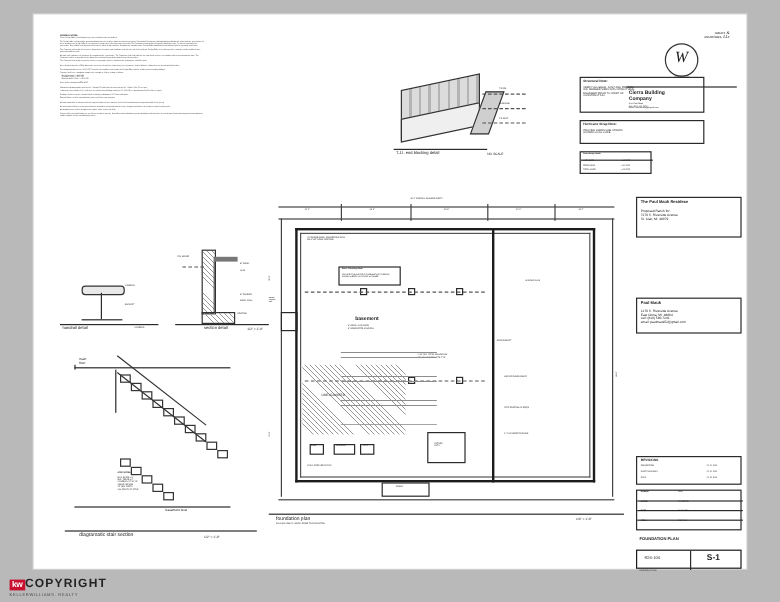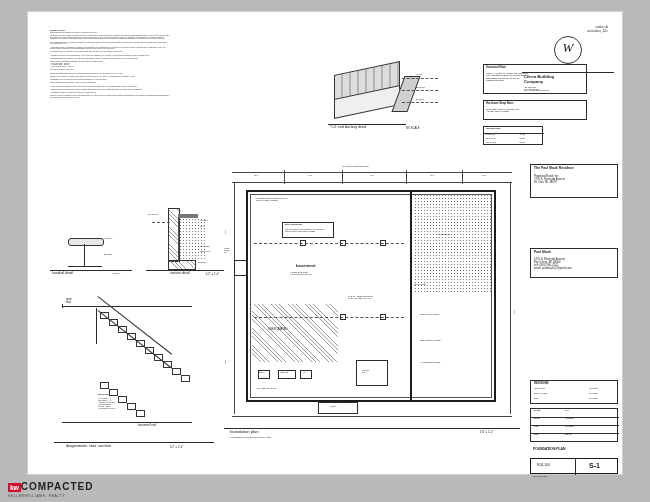--- a/index.html
+++ b/index.html
@@ -383,15 +383,15 @@
       <div class="ln" style="left:44px;top:0;width:0.8px;height:16px;"></div>
       <div class="tx t4" style="left:6px;top:5px;">R24-104</div>
       <div class="tx t7 bold" style="left:58px;top:3px;">S-1</div>
     </div>
     <div class="tx tiny" style="position:relative;left:3px;top:170px;">COPYRIGHT 2020</div>
   </div>
 
 </div>
 
 <div id="watermark">
-  <span class="kw">kw</span><span class="kwtext">COMPACTED</span>
+  <span class="kw">kw</span><span class="kwtext">COPYRIGHT</span>
   <div class="kwsub">KELLERWILLIAMS. REALTY</div>
 </div>
 
 </body></html>

